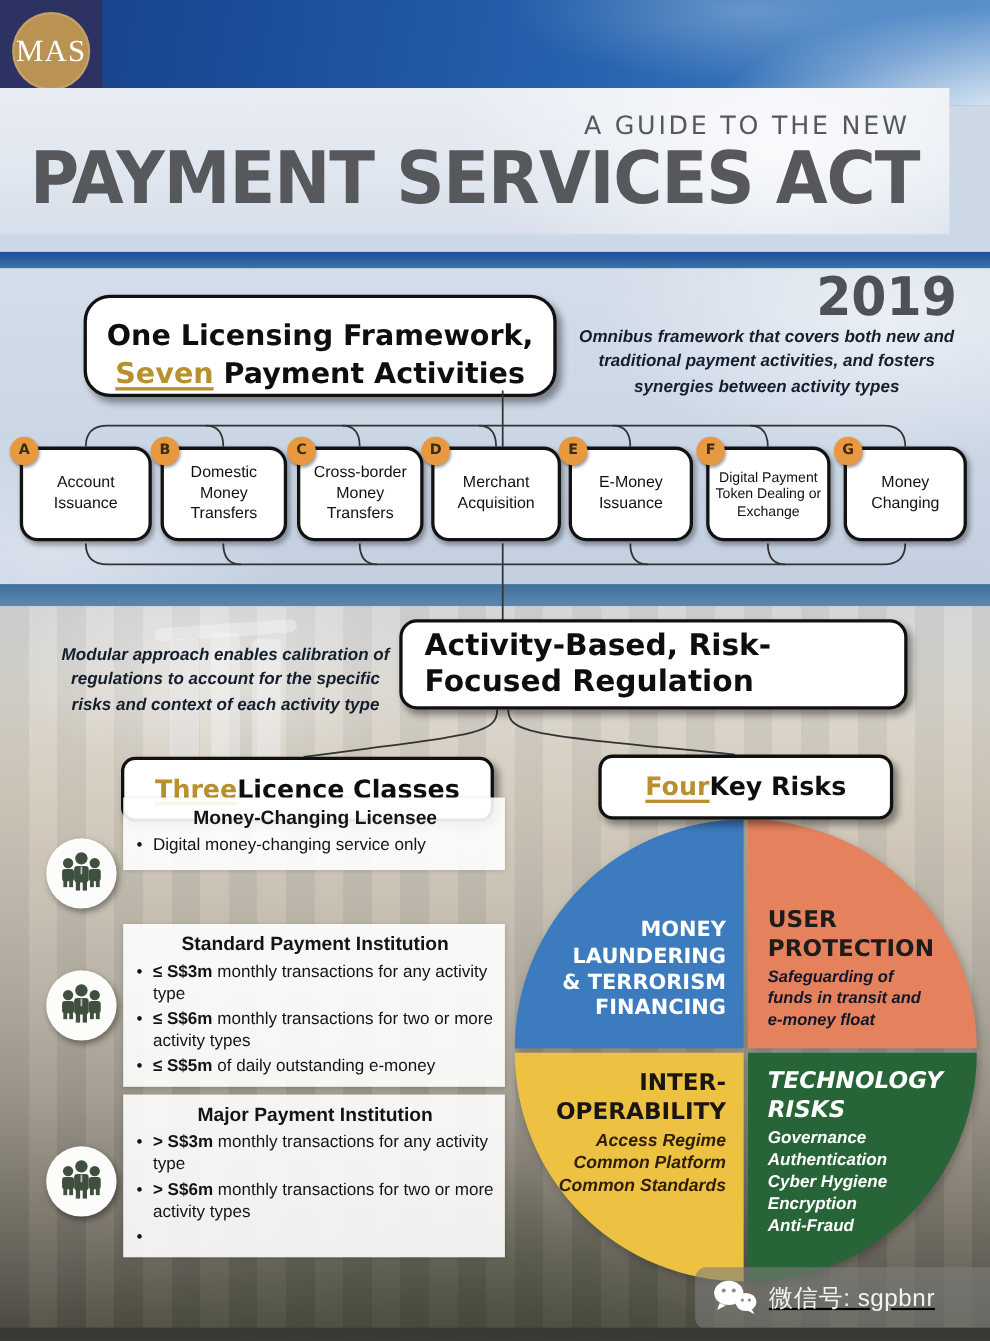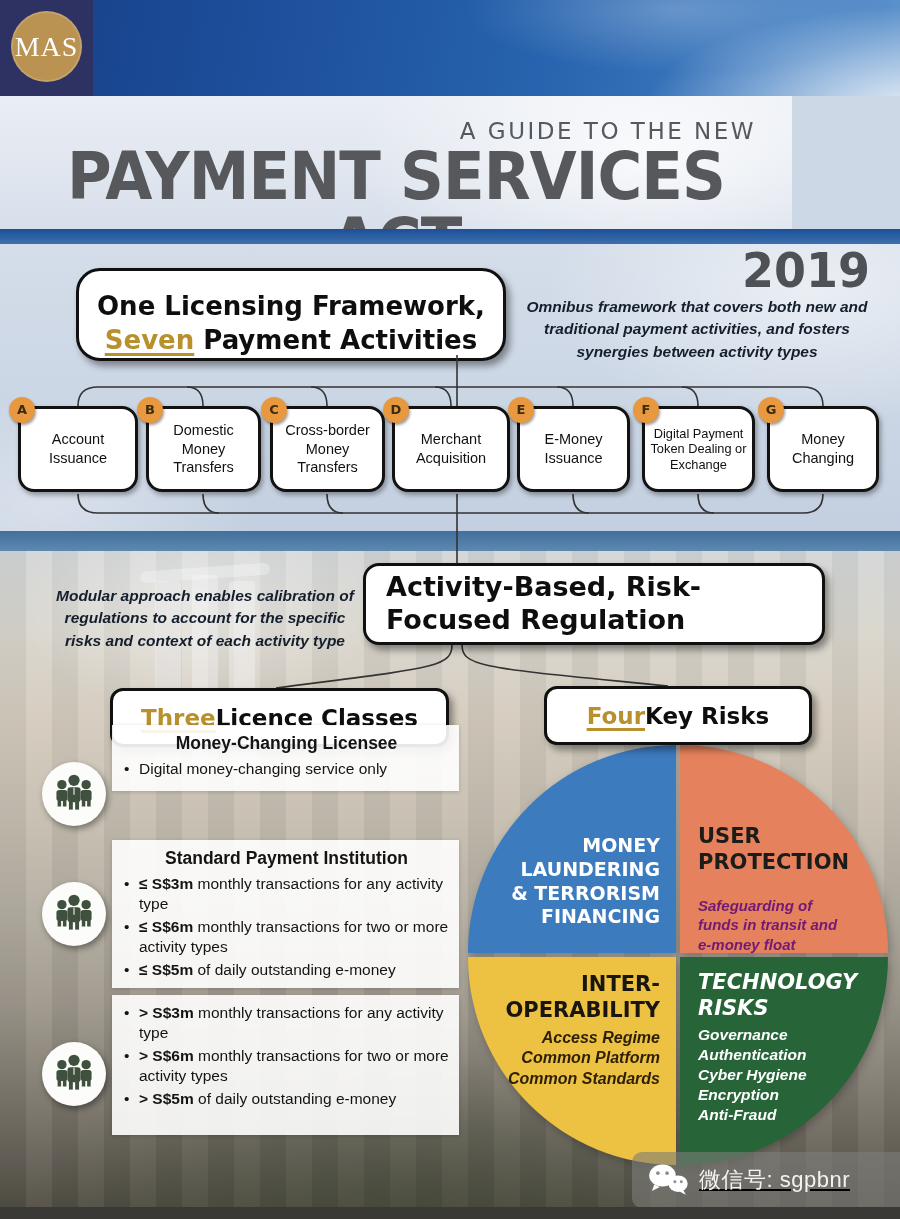--- a/index.html
+++ b/index.html
@@ -13,21 +13,21 @@
       radial-gradient(ellipse 420px 160px at 102% 115%, rgba(255,255,255,.85), rgba(255,255,255,0) 65%),
       radial-gradient(ellipse 300px 90px at 75% 10%, rgba(255,255,255,.25), rgba(255,255,255,0) 70%),
       linear-gradient(100deg,#173f86 0%,#1d4f9c 30%,#2763ae 60%,#3f7cc0 85%,#5e93cc 100%);}
   .logo-box{top:0;left:0;width:93px;height:96px;background:#2d3263;}
   .logo-circle{position:absolute;top:11px;left:11px;width:71px;height:71px;border-radius:50%;
     background:#ba9251;display:flex;align-items:center;justify-content:center;
     box-shadow:inset 0 0 0 2px rgba(255,255,255,.15);}
   .logo-text{font-family:"Liberation Serif",serif;color:#fff;font-size:28px;letter-spacing:1px;}
 
   
-  .band-title{top:96px;left:0;width:792px;height:133px;
+  .band-title{top:80px;left:0;width:863px;height:133px;
     background:
       radial-gradient(ellipse 420px 220px at 82% 40%, rgba(255,255,255,.8), rgba(255,255,255,0) 70%),
       linear-gradient(180deg,#e9edf4 0%,#e0e6ef 60%,#d7dfeb 100%);}
   .kicker{position:absolute;top:22px;right:36px;color:#55585e;font-size:23px;letter-spacing:2.5px;
     font-family:"DejaVu Sans",sans-serif;font-weight:400;}
   .big-title{position:absolute;top:52px;left:0;width:100%;text-align:center;color:#57585c;
     font-family:"DejaVu Sans",sans-serif;font-weight:800;font-size:61px;line-height:1;letter-spacing:-1px;
     transform:scaleY(1.08);}
   .stripe1{top:229px;left:0;width:900px;height:15px;background:linear-gradient(180deg,#1c4f97,#3c70ad);}
 
@@ -94,21 +94,21 @@
   .q-ml{top:0;left:0;border-radius:100% 0 0 0;background:#3d7bbf;}
   .q-up{top:0;left:212px;border-radius:0 100% 0 0;background:#e5825d;}
   .q-io{top:212px;left:0;border-radius:0 0 0 100%;background:#edc142;}
   .q-tr{top:212px;left:212px;border-radius:0 0 100% 0;background:#276539;}
   .prewrap{white-space:pre-line;}
   .q-title{font-family:"DejaVu Sans",sans-serif;font-weight:800;line-height:1.25;}
   .q-sub{font-style:italic;font-weight:600;line-height:1.3;}
   .ml-text{position:absolute;right:16px;bottom:24px;text-align:right;color:#fff;font-size:19px;}
   .up-text{position:absolute;left:18px;top:78px;color:#1c1c1a;}
   .up-text .q-title{font-size:21px;}
-  .up-text .q-sub{font-size:15px;color:#701a75;margin-top:20px;}
+  .up-text .q-sub{font-size:15px;color:#0f172a;margin-top:3px;}
   .io-text{position:absolute;right:16px;top:14px;text-align:right;color:#191510;}
   .io-text .q-title{font-size:21px;}
   .io-text .q-sub{font-size:16px;color:#2c1f05;margin-top:4px;}
   .tr-text{position:absolute;left:18px;top:12px;color:#fff;}
   .tr-text .q-title{font-size:21px;font-style:italic;}
   .tr-text .q-sub{font-size:15.5px;margin-top:3px;}
 
   
   .watermark{top:1152px;left:632px;width:268px;height:56px;background:rgba(125,125,122,.6);
     border-radius:10px 0 0 10px;display:flex;align-items:center;gap:9px;padding-left:14px;
@@ -287,31 +287,31 @@
       <span class="dot">•</span>
       <span><b>≤ S$6m</b><span> monthly transactions for two or more activity types</span></span>
     </div>
     <div class="bullet">
       <span class="dot">•</span>
       <span><b>≤ S$5m</b><span> of daily outstanding e-money</span></span>
     </div>
   </div>
 
   <div class="panel" style="top:995px;min-height:140px;">
+    <div class="panel-title">Major Payment Institution</div>
     <div class="bullet">
       <span class="dot">•</span>
       <span><b>&gt; S$3m</b><span> monthly transactions for any activity type</span></span>
     </div>
     <div class="bullet">
       <span class="dot">•</span>
       <span><b>&gt; S$6m</b><span> monthly transactions for two or more activity types</span></span>
     </div>
     <div class="bullet">
       <span class="dot">•</span>
-      <span><b>&gt; S$5m</b><span> of daily outstanding e-money</span></span>
     </div>
   </div>
 
   <div class="layer pie">
     <div class="quad q-ml">
       <div class="ml-text q-title prewrap">MONEY
 LAUNDERING
 &amp; TERRORISM
 FINANCING</div>
     </div>

